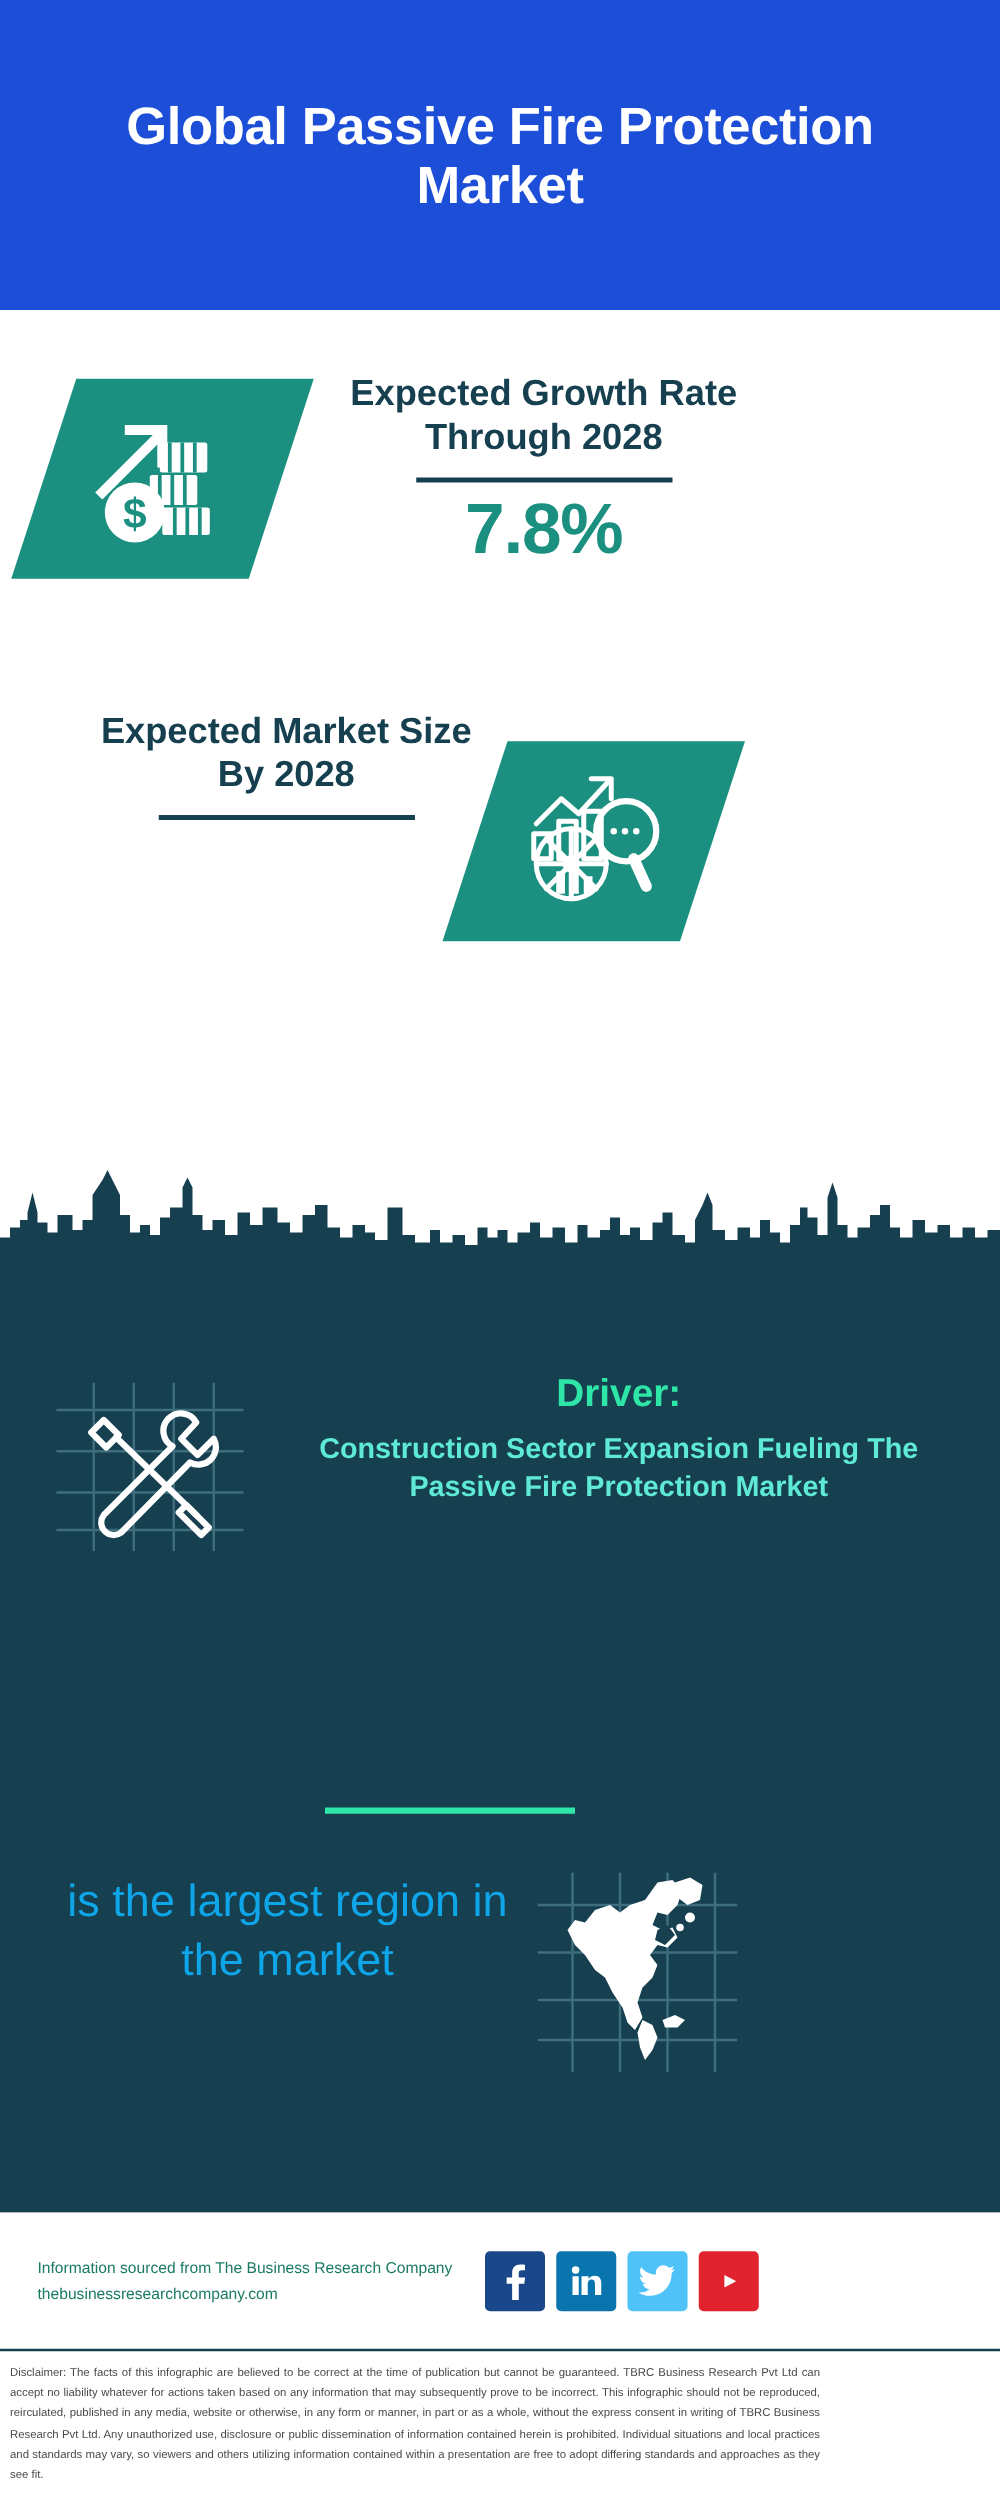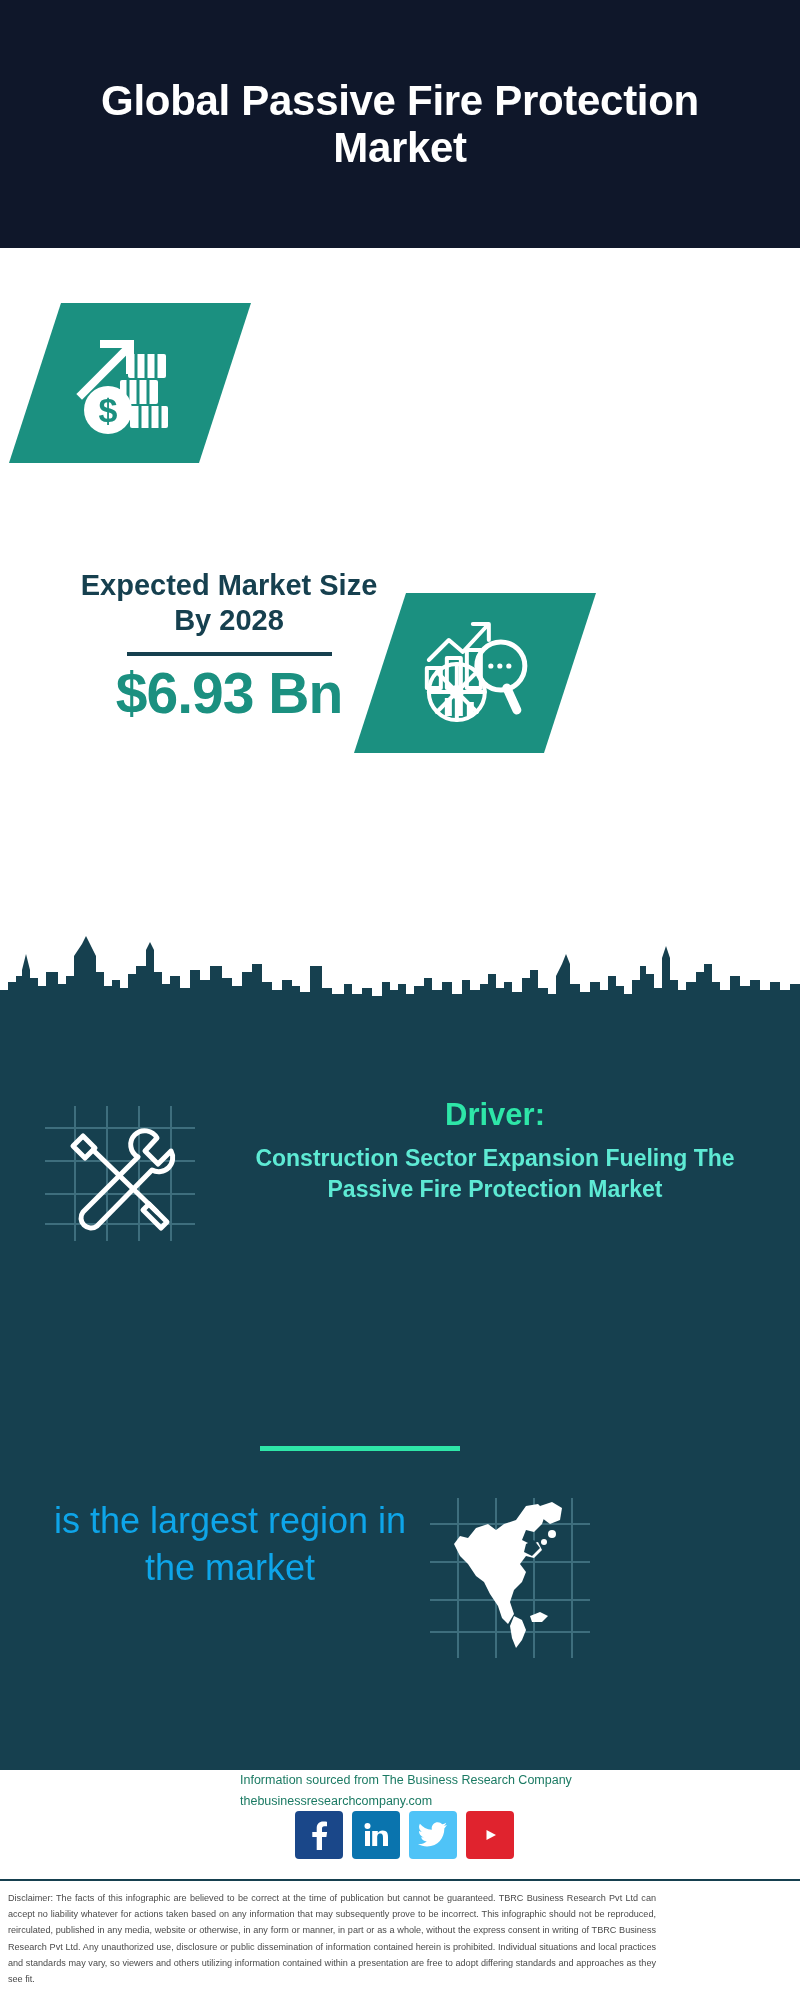--- a/index.html
+++ b/index.html
@@ -7,21 +7,21 @@
     width:800px;height:2000px;overflow:hidden;
     background:#ffffff;
     font-family:"Liberation Sans", sans-serif;
     -webkit-font-smoothing:antialiased;
   }
   .page{position:relative;width:800px;height:2000px;}
 
   
   .header{
     position:absolute;left:0;top:0;width:800px;height:248px;
-    background:#0f172a;
+    background:#1d4ed8;
     display:flex;align-items:center;justify-content:center;
   }
   .header-title{
     width:620px;text-align:center;color:#ffffff;
     font-size:42px;font-weight:bold;line-height:1.12;
     letter-spacing:-0.3px;
   }
 
   
   .upper{
@@ -96,21 +96,21 @@
     color:#2EE6A8;font-size:32px;font-weight:bold;line-height:1.25;
   }
   .region-sub{
     color:#0ea5e9;font-size:36px;font-weight:normal;line-height:1.3;
   }
   .map-box{position:absolute;left:430px;top:0px;width:160px;height:160px;}
 
   
   .footer{
     position:absolute;left:0;top:1770px;width:800px;height:110px;
-    background:#ffffff;display:flex;align-items:center;flex-direction:column;
+    background:#ffffff;display:flex;align-items:center;
   }
   .source-text{
     margin-left:30px;width:350px;color:#1B7A63;font-size:12.5px;
     line-height:1.65;
   }
   .social-row{display:flex;gap:9px;margin-left:8px;}
   .social{
     width:48px;height:48px;border-radius:4px;
     display:flex;align-items:center;justify-content:center;
   }
@@ -164,25 +164,29 @@
             <line x1="70" y1="80" x2="70" y2="102"></line>
               <line x1="80" y1="80" x2="80" y2="102"></line>
               <line x1="90" y1="80" x2="90" y2="102"></line>
           </g>
           <circle cx="38" cy="84" r="24" fill="#ffffff"></circle>
           <text x="38" y="96" font-size="34" font-family="'Liberation Sans',sans-serif" font-weight="bold" fill="#1B9080" text-anchor="middle">$</text>
         </svg>
       </span>
     </div>
 
+    <div class="blk-text growth-text">
+      <div class="blk-label">Expected Growth Rate Through 2028</div>
+      <div class="rule"></div>
+      <div class="blk-value">7.8%</div>
+    </div>
 
     <div class="blk-text size-text">
       <div class="blk-label">Expected Market Size By 2028</div>
       <div class="rule"></div>
-      <div class="blk-value">$6.93 Bn</div>
     </div>
 
     <div class="para row-size-icon">
       <span class="ico">
         <svg width="120" height="115" viewBox="0 0 120 115">
           <g fill="none" stroke="#ffffff" stroke-width="4" stroke-linecap="round" stroke-linejoin="round">
             <polyline points="14,46 34,26 48,38 72,12"></polyline>
             <polyline points="58,10 74,10 74,26"></polyline>
             <rect x="12" y="54" width="14" height="20"></rect>
             <rect x="32" y="44" width="14" height="30"></rect>

